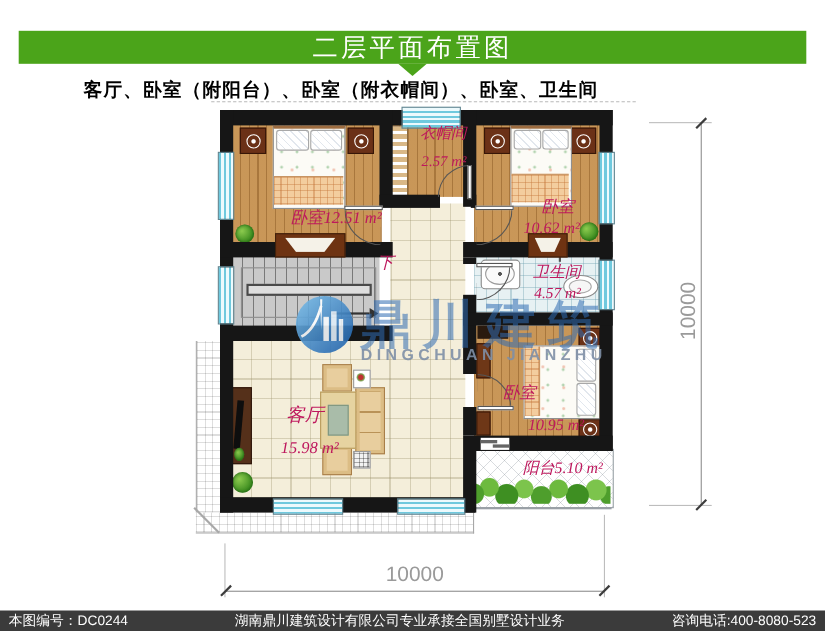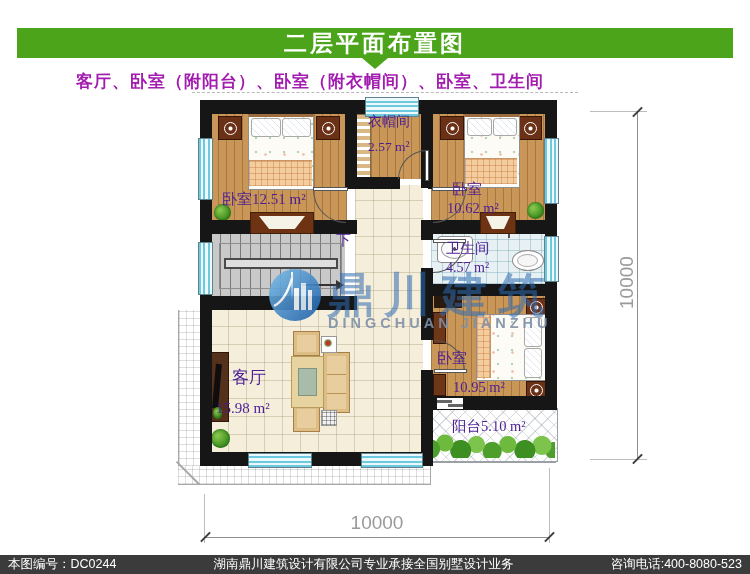--- a/index.html
+++ b/index.html
@@ -2,25 +2,25 @@
 <html><head>
 <meta charset="utf-8">
 <style>
   html,body{margin:0;padding:0;background:#ffffff;}
   .page{position:relative;width:750px;height:574px;background:#fff;overflow:hidden;
         font-family:"Liberation Sans","DejaVu Sans",sans-serif;}
   .abs{position:absolute;}
   
   .titlebar{position:absolute;left:17px;top:28px;width:716px;height:30px;background:#4BA41A;
             display:flex;align-items:center;justify-content:center;}
-  .titlebar .t{color:#fff;font-size:23px;font-weight:bold;letter-spacing:3px;}
+  .titlebar .t{color:#fff;font-size:23px;font-weight:normal;letter-spacing:3px;}
   .titletri{position:absolute;left:362px;top:58px;width:0;height:0;
             border-left:13px solid transparent;border-right:13px solid transparent;border-top:11px solid #4BA41A;}
   .subtitle{position:absolute;left:0;top:70px;width:620px;text-align:center;
-            font-size:17px;font-weight:bold;color:#a21caf;letter-spacing:1px;}
+            font-size:17px;font-weight:bold;color:#000000;letter-spacing:1px;}
   
   .w{position:absolute;background:#161616;z-index:10;}
   .winv{position:absolute;background:repeating-linear-gradient(90deg,#6FC9DE 0 2px,#EDFAFD 2px 4.5px);
         border:1px solid #5f8490;z-index:11;}
   .winh{position:absolute;background:repeating-linear-gradient(0deg,#6FC9DE 0 2px,#EDFAFD 2px 4.5px);
         border:1px solid #5f8490;z-index:11;}
   
   .wood{position:absolute;z-index:1;background-color:#C6914F;
         background-image:repeating-linear-gradient(90deg,rgba(92,52,14,.28) 0 1px,rgba(255,255,255,.05) 1px 8px);}
   .tile{position:absolute;z-index:1;background-color:#F4EEDA;
@@ -51,22 +51,22 @@
   .foot{position:absolute;z-index:6;background-color:#F3CD9E;border-top:1px solid #c79463;
        background-image:repeating-linear-gradient(0deg,rgba(195,115,55,.4) 0 1px,transparent 1px 6px),
                         repeating-linear-gradient(90deg,rgba(195,115,55,.4) 0 1px,transparent 1px 6px);}
   .plant{position:absolute;z-index:7;border-radius:50%;
        background:radial-gradient(circle at 35% 35%,#8CCB4E,#3A8A1E 70%);box-shadow:inset 0 0 3px #1c5c10;}
   .sofa{position:absolute;z-index:5;background:#E8CE9E;border:1px solid #A87E48;
        box-shadow:inset 0 0 0 3px #dcbd85;}
   .arc{position:absolute;z-index:12;}
   .leaf{position:absolute;z-index:12;background:#fdfdfd;border:1px solid #555;}
   
-  .lbl{position:absolute;z-index:15;font-family:"Liberation Serif","DejaVu Serif",serif;color:#4c1d95;
-       text-align:left;line-height:1.05;white-space:nowrap;}
+  .lbl{position:absolute;z-index:15;font-family:"Liberation Serif","DejaVu Serif",serif;color:#be185d;
+       text-align:right;line-height:1.05;white-space:nowrap;font-style:italic;}
   
   .dl{position:absolute;background:#8f8f8f;z-index:20;}
   .xl{position:absolute;background:#bdbdbd;z-index:20;}
   .tick{position:absolute;width:13px;height:2px;background:#3c3c3c;z-index:21;transform:rotate(-45deg);}
   .dim{position:absolute;color:#9a9a9a;font-size:19px;z-index:21;text-align:center;}
   .dash{position:absolute;border-top:1px dashed #b9b9b9;z-index:3;}
   
   .wmcn{position:absolute;z-index:50;font-weight:bold;font-size:47px;letter-spacing:10px;
         color:rgba(47,107,179,.55);white-space:nowrap;}
   .wmen{position:absolute;z-index:50;font-weight:bold;font-size:14.5px;letter-spacing:4px;

